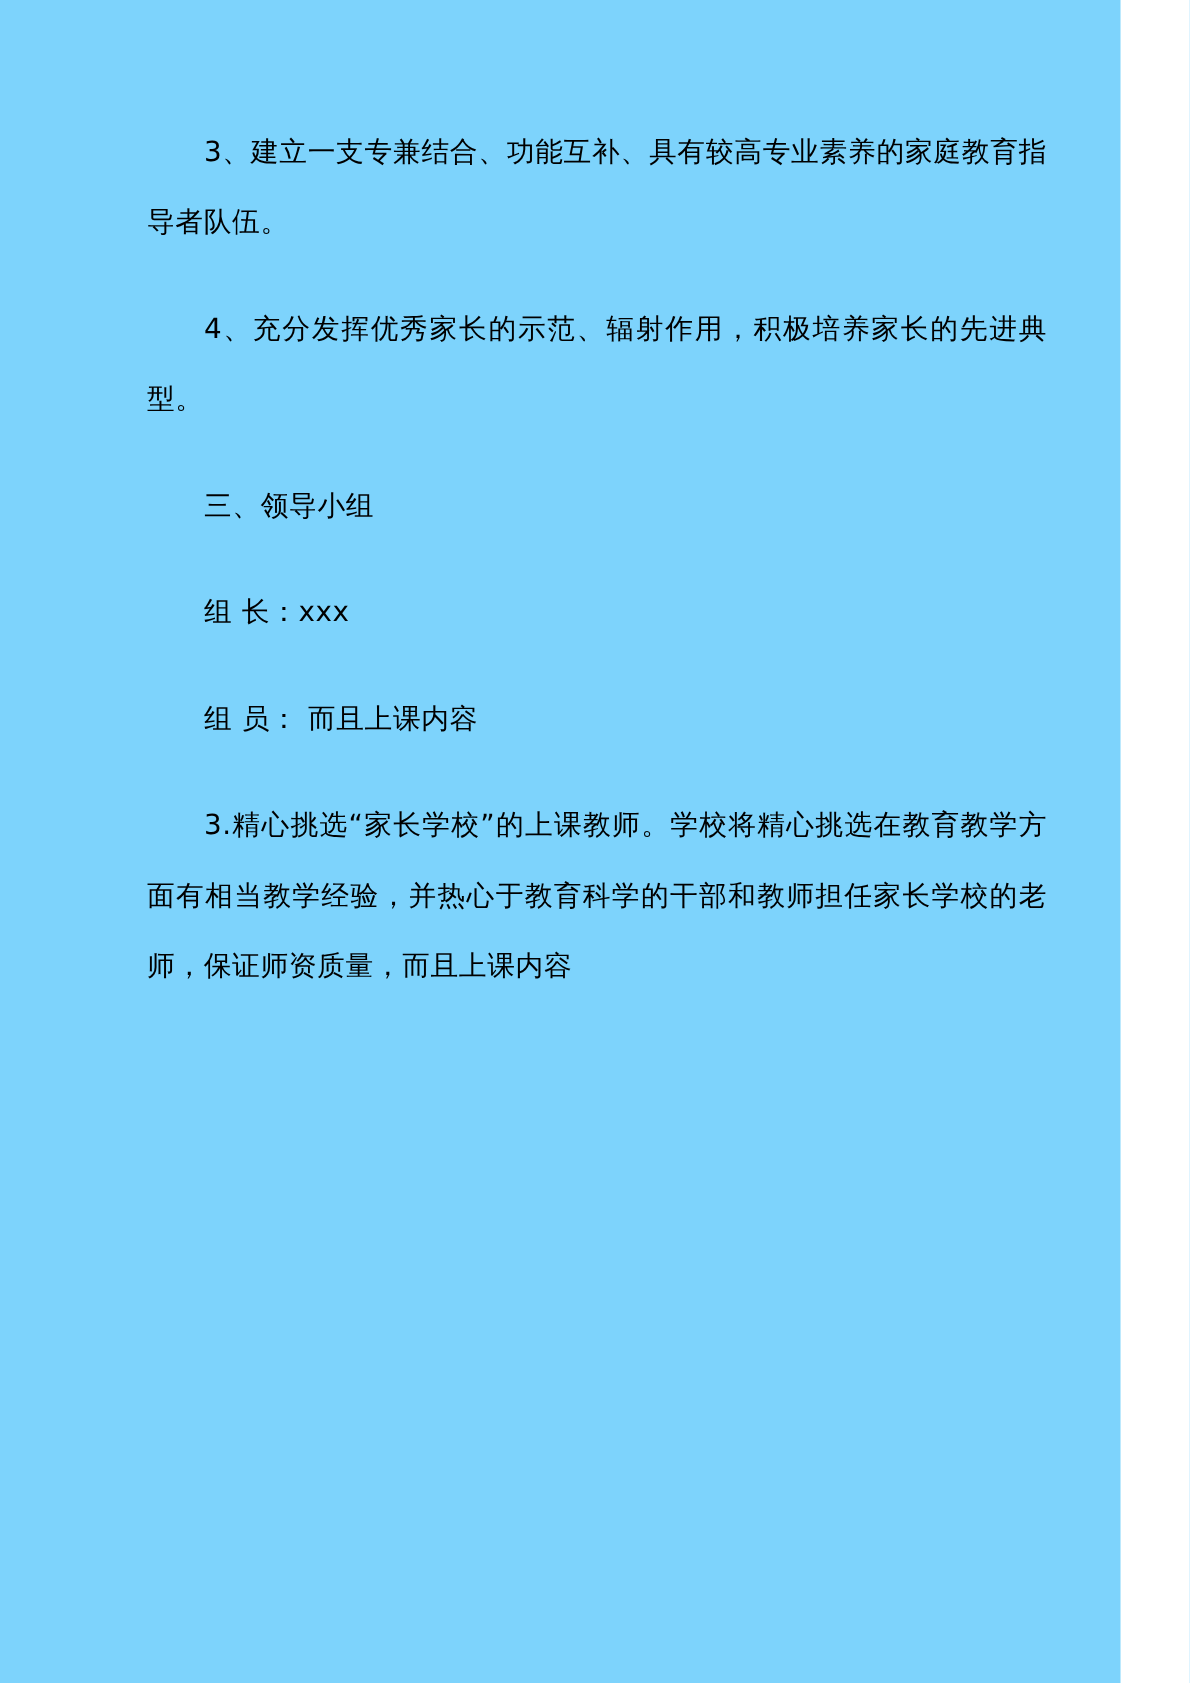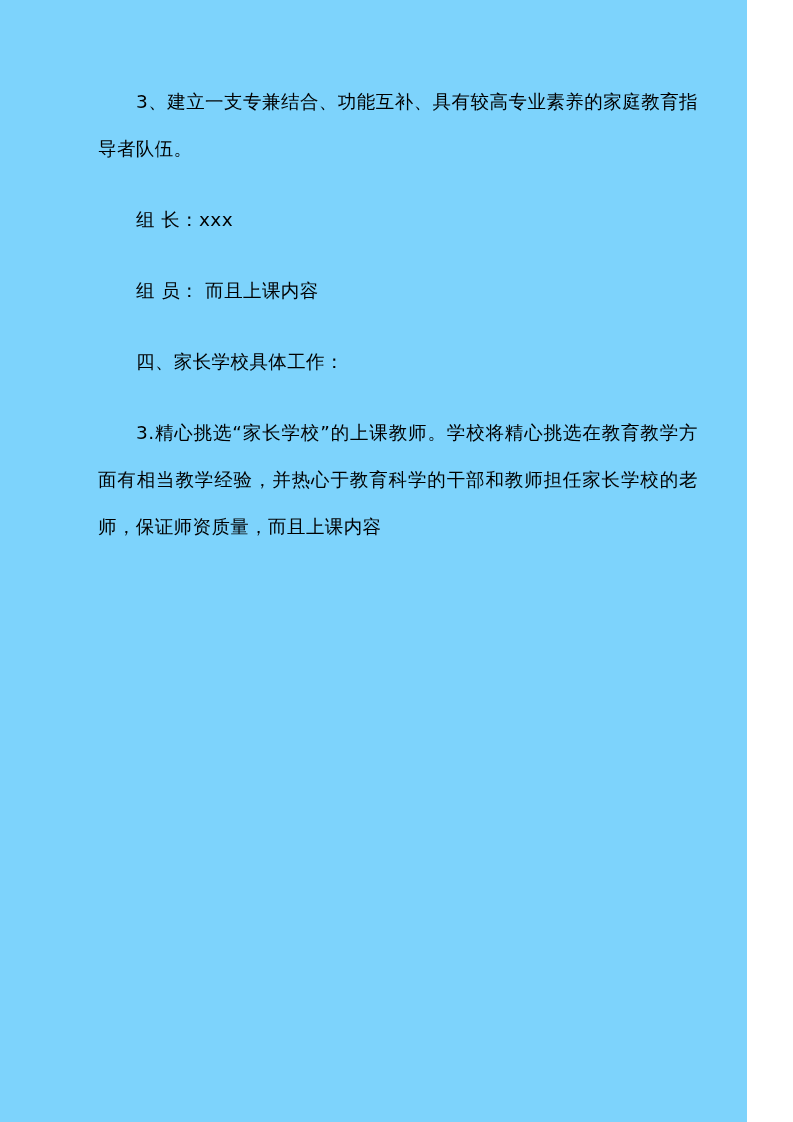--- a/index.html
+++ b/index.html
@@ -43,26 +43,27 @@
   }
 </style>
 </head>
 <body>
 
 <div class="page">
   <div class="content">
 
     <p class="para indent">3、建立一支专兼结合、功能互补、具有较高专业素养的家庭教育指导者队伍。</p>
 
+    <p class="para indent">4、充分发挥优秀家长的示范、辐射作用，积极培养家长的先进典型。</p>
 
+    <p class="para heading">三、领导小组</p>
 
     <p class="para indent">组 长：xxx</p>
 
 
     <p class="para indent">组 员： 而且上课内容</p>
 
-    <p class="para heading">四、家长学校具体工作：</p>
 
 
     <p class="para indent">3.精心挑选“家长学校”的上课教师。学校将精心挑选在教育教学方面有相当教学经验，并热心于教育科学的干部和教师担任家长学校的老师，保证师资质量，而且上课内容</p>
 
   </div>
 </div>
 
 </body></html>

